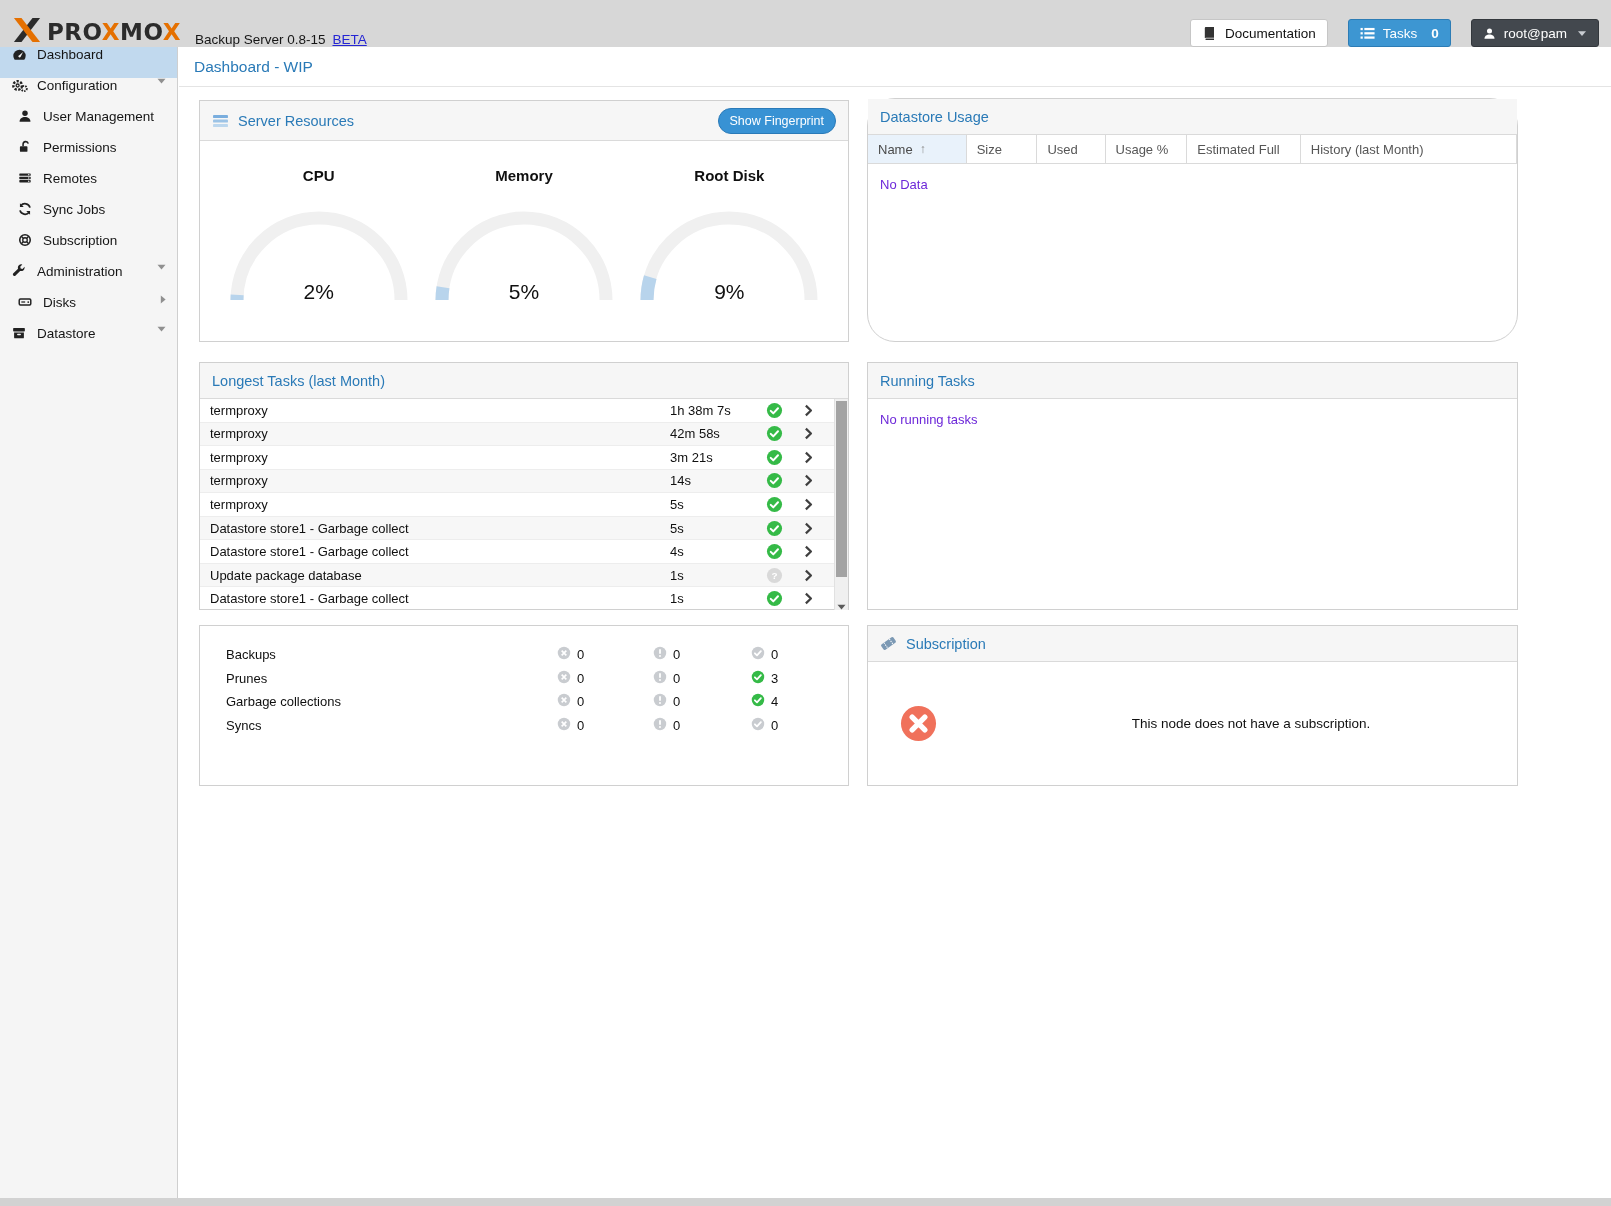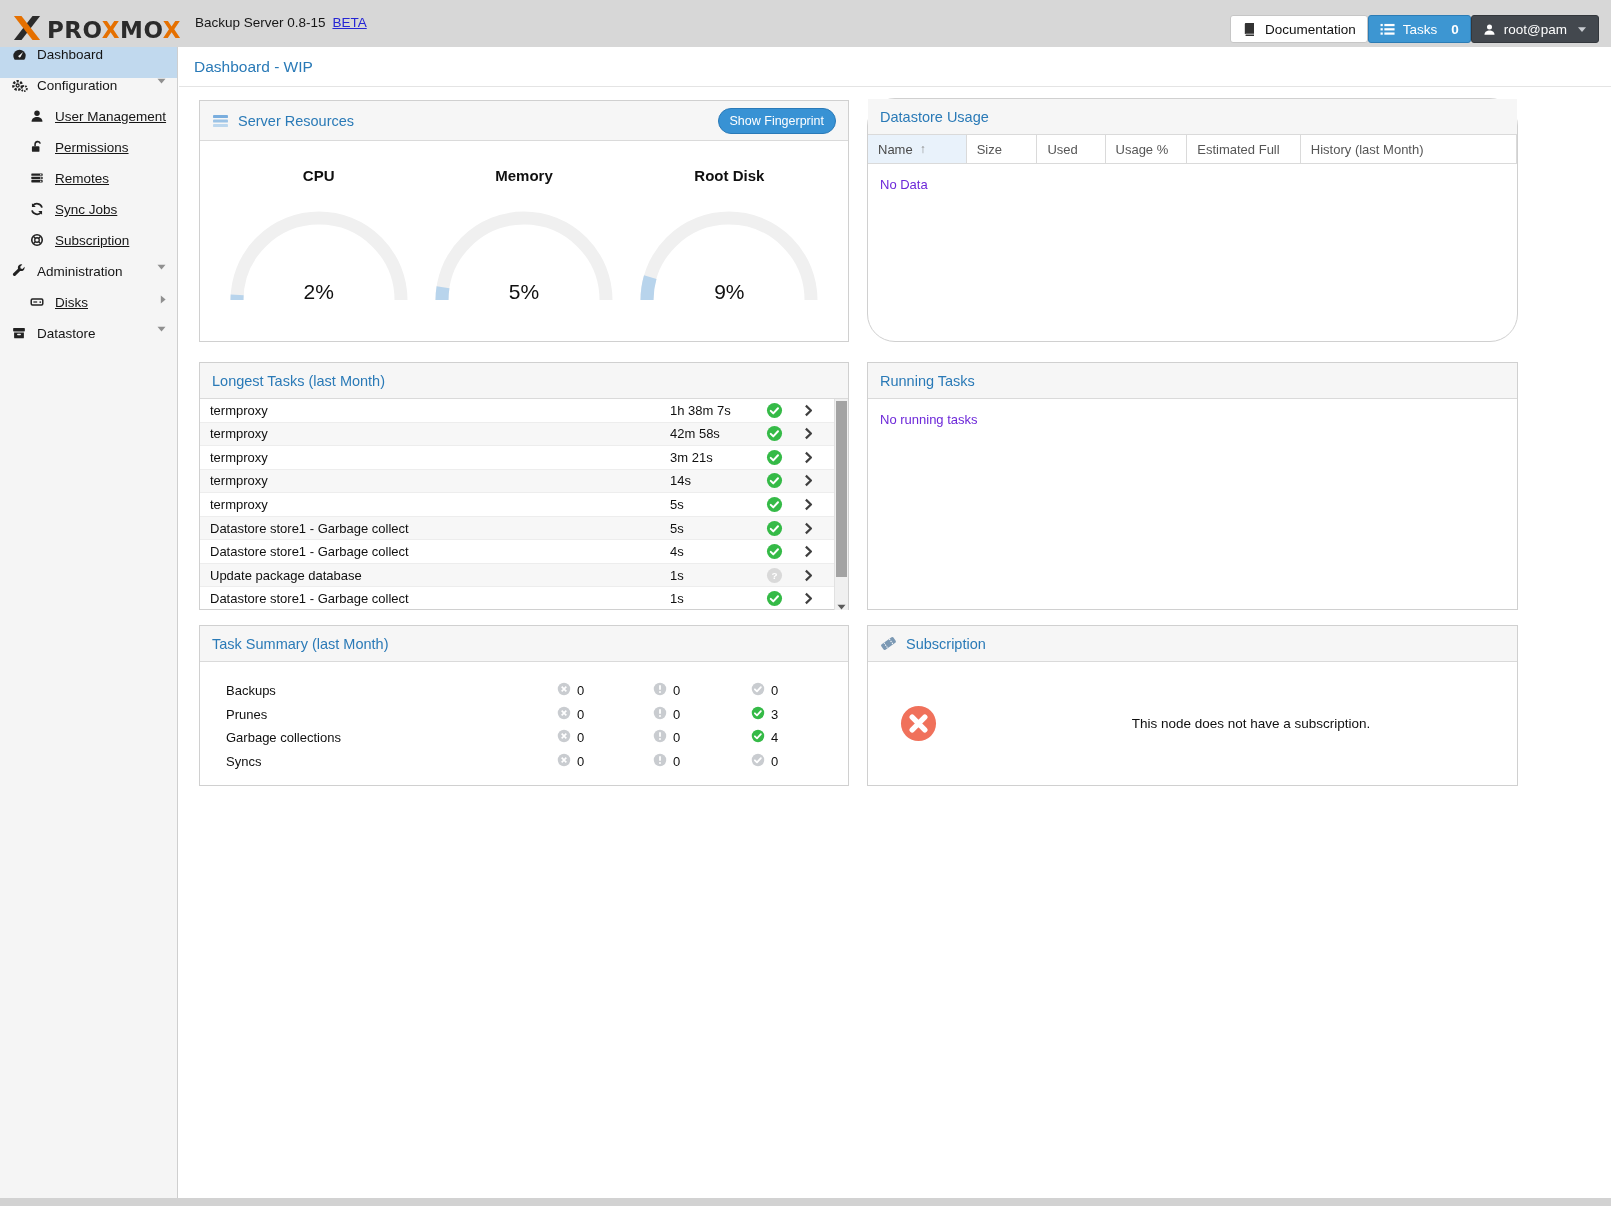--- a/index.html
+++ b/index.html
@@ -1,38 +1,38 @@
 <!DOCTYPE html>
 <html><head>
 <meta charset="utf-8">
 <style>
   * { margin:0; padding:0; box-sizing:border-box; }
   html,body { width:1611px; height:1206px; }
   body { font-family:"Liberation Sans",sans-serif; background:#fff; position:relative; overflow:hidden; color:#111; }
 
   
-  .topbar { position:absolute; left:0; top:0; width:1611px; height:47px; background:#d7d7d7; display:flex; align-items:flex-start; padding:15px 12px; }
+  .topbar { position:absolute; left:0; top:0; width:1611px; height:47px; background:#d7d7d7; display:flex; align-items:flex-end; padding:0 12px; }
   .brand { display:flex; align-items:center; gap:5px; }
   .brand-word { font-family:"DejaVu Sans",sans-serif; font-size:23px; font-weight:bold; color:#2b2b2b; letter-spacing:.5px; }
   .brand-word .ox { color:#e57000; }
   .subtitle { font-size:13.5px; color:#161616; margin-left:14px; }
   .beta { font-size:13.5px; color:#2525d4; text-decoration:underline; margin-left:7px; cursor:pointer; }
-  .topbar-right { margin-left:auto; display:flex; gap:0; align-items:center; }
+  .topbar-right { margin-left:auto; display:flex; gap:20px; align-items:center; }
   .tb-btn { height:28px; display:flex; align-items:center; padding:0 11px; border-radius:3px; font-size:13.5px; cursor:pointer; white-space:nowrap; }
   .tb-btn .ic-wrap { display:flex; margin-right:8px; }
   .btn-doc { background:#ffffff; border:1px solid #c6c6c6; color:#111; }
   .btn-tasks { background:#3d96d2; border:1px solid #2c7cb5; color:#fff; }
   .btn-tasks .count { font-weight:bold; margin-left:14px; }
   .btn-user { background:#43484e; border:1px solid #33373c; color:#fff; }
   .btn-user .caret { display:flex; margin-left:10px; }
 
   
   .sidebar { position:absolute; left:0; top:47px; width:178px; bottom:8px; background:#f5f5f5; border-right:1px solid #cfcfcf; }
   .side-item { height:31px; display:flex; align-items:flex-start; font-size:13.5px; color:#151515; padding-left:10px; position:relative; cursor:pointer; }
-  .side-item.lvl1 { padding-left:28px;text-decoration:underline; }
+  .side-item.lvl1 { padding-left:16px; }
   .side-item.selected { background:#c1d9ee; }
   .side-item .ic-wrap { width:18px; display:flex; justify-content:center; margin-right:9px; }
   .expander { position:absolute; right:11px; display:flex; }
 
   
   .main-header { position:absolute; left:179px; top:47px; right:0; height:40px; background:#fff; border-bottom:1px solid #e4e4e4; display:flex; align-items:center; padding-left:15px; }
   .page-title { color:#2a7ab7; font-size:15.5px; }
   .content { position:absolute; left:179px; top:87px; right:0; bottom:8px; background:#fff; }
 
   .panel { position:absolute; border:1px solid #d0d0d0; background:#fff; }
@@ -495,23 +495,20 @@
   </div>
 
   <div class="panel" id="p-running">
     <div class="panel-header">
       <span>Running Tasks</span>
     </div>
     <div class="empty-text">No running tasks</div>
   </div>
 
   <div class="panel" id="p-summary">
-    <div class="panel-header">
-      <span>Task Summary (last Month)</span>
-    </div>
     <div class="sum-body" id="sum-body">
         <div class="sum-row">
           <span>Backups</span>
           <span class="sum-group g1">
             <span class="ic-wrap"><svg width="14" height="14" viewBox="0 0 18 18">
                 <circle cx="9" cy="9" r="8" fill="#c9ccd0"></circle>
                 <path d="m6 6 6 6M12 6l-6 6" stroke="#fff" stroke-width="2.1"></path>
               </svg></span>
             <span>0</span>
           </span>

